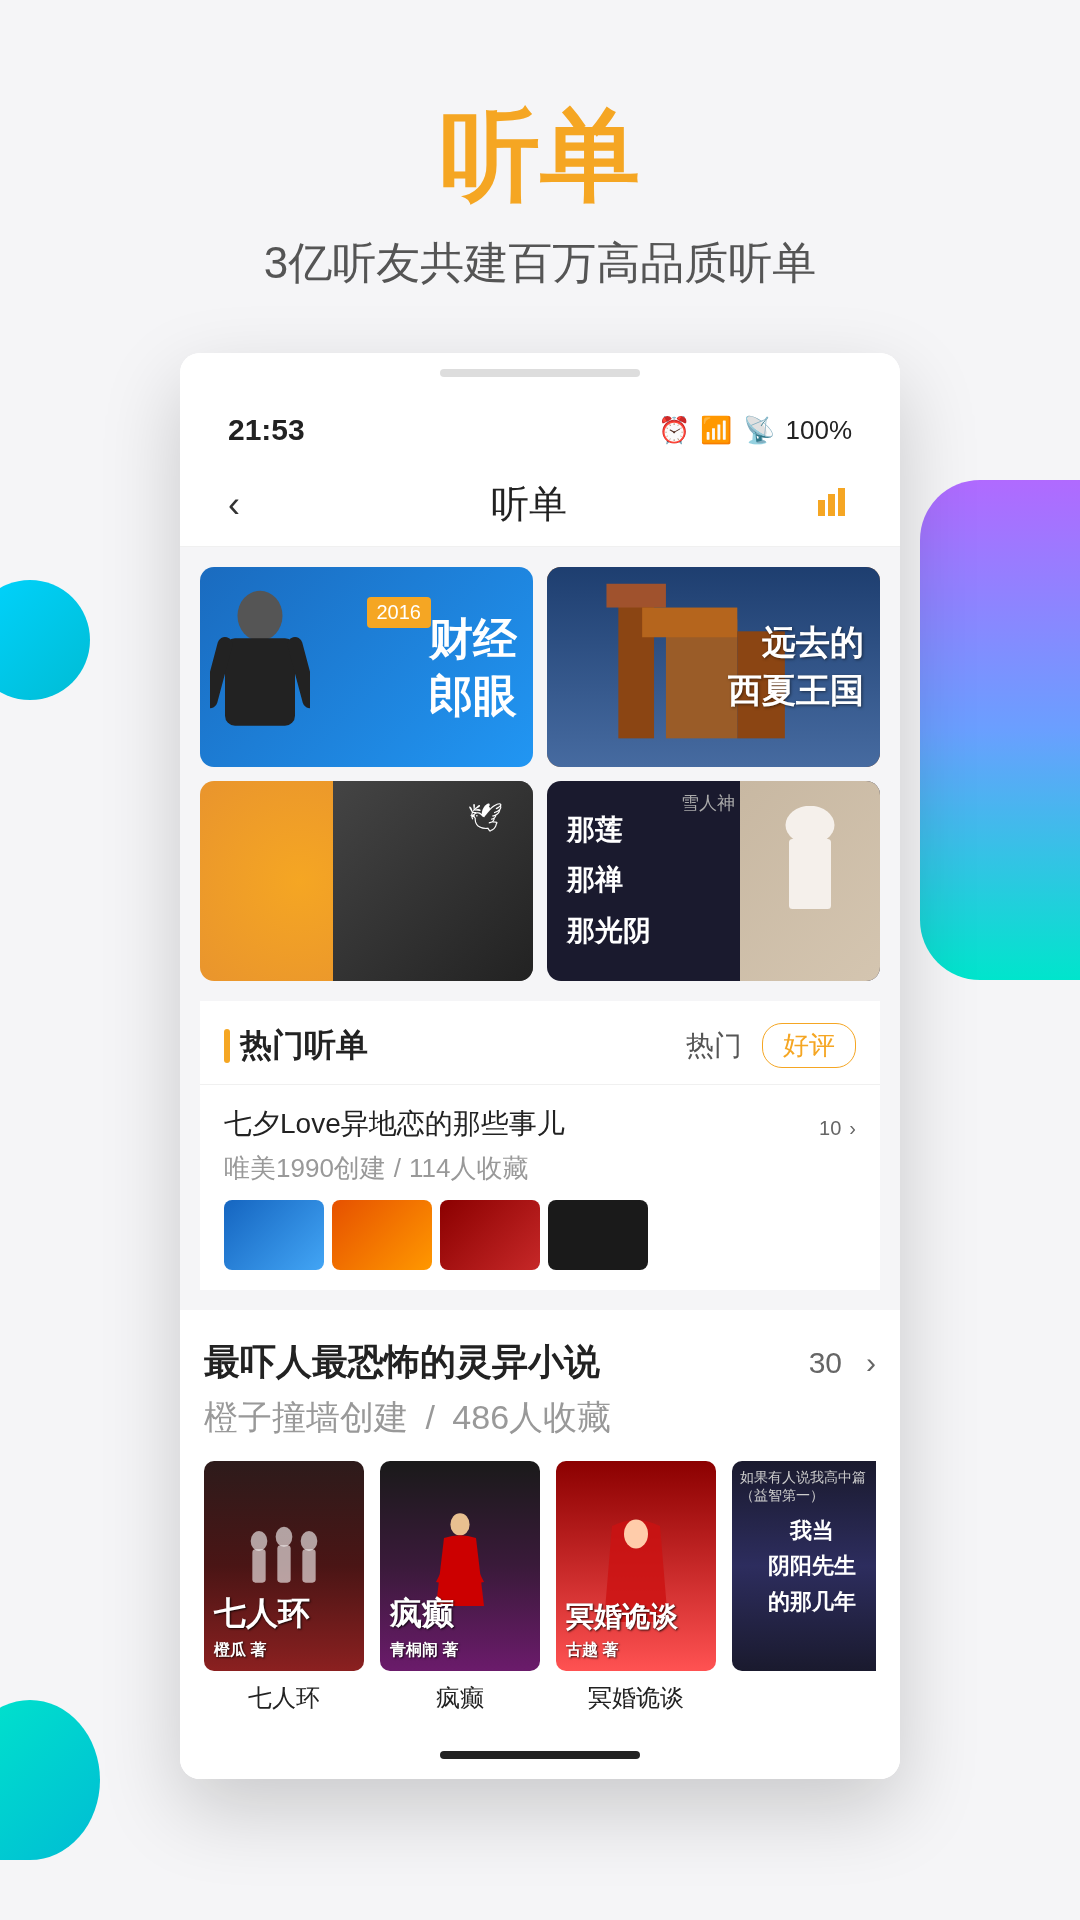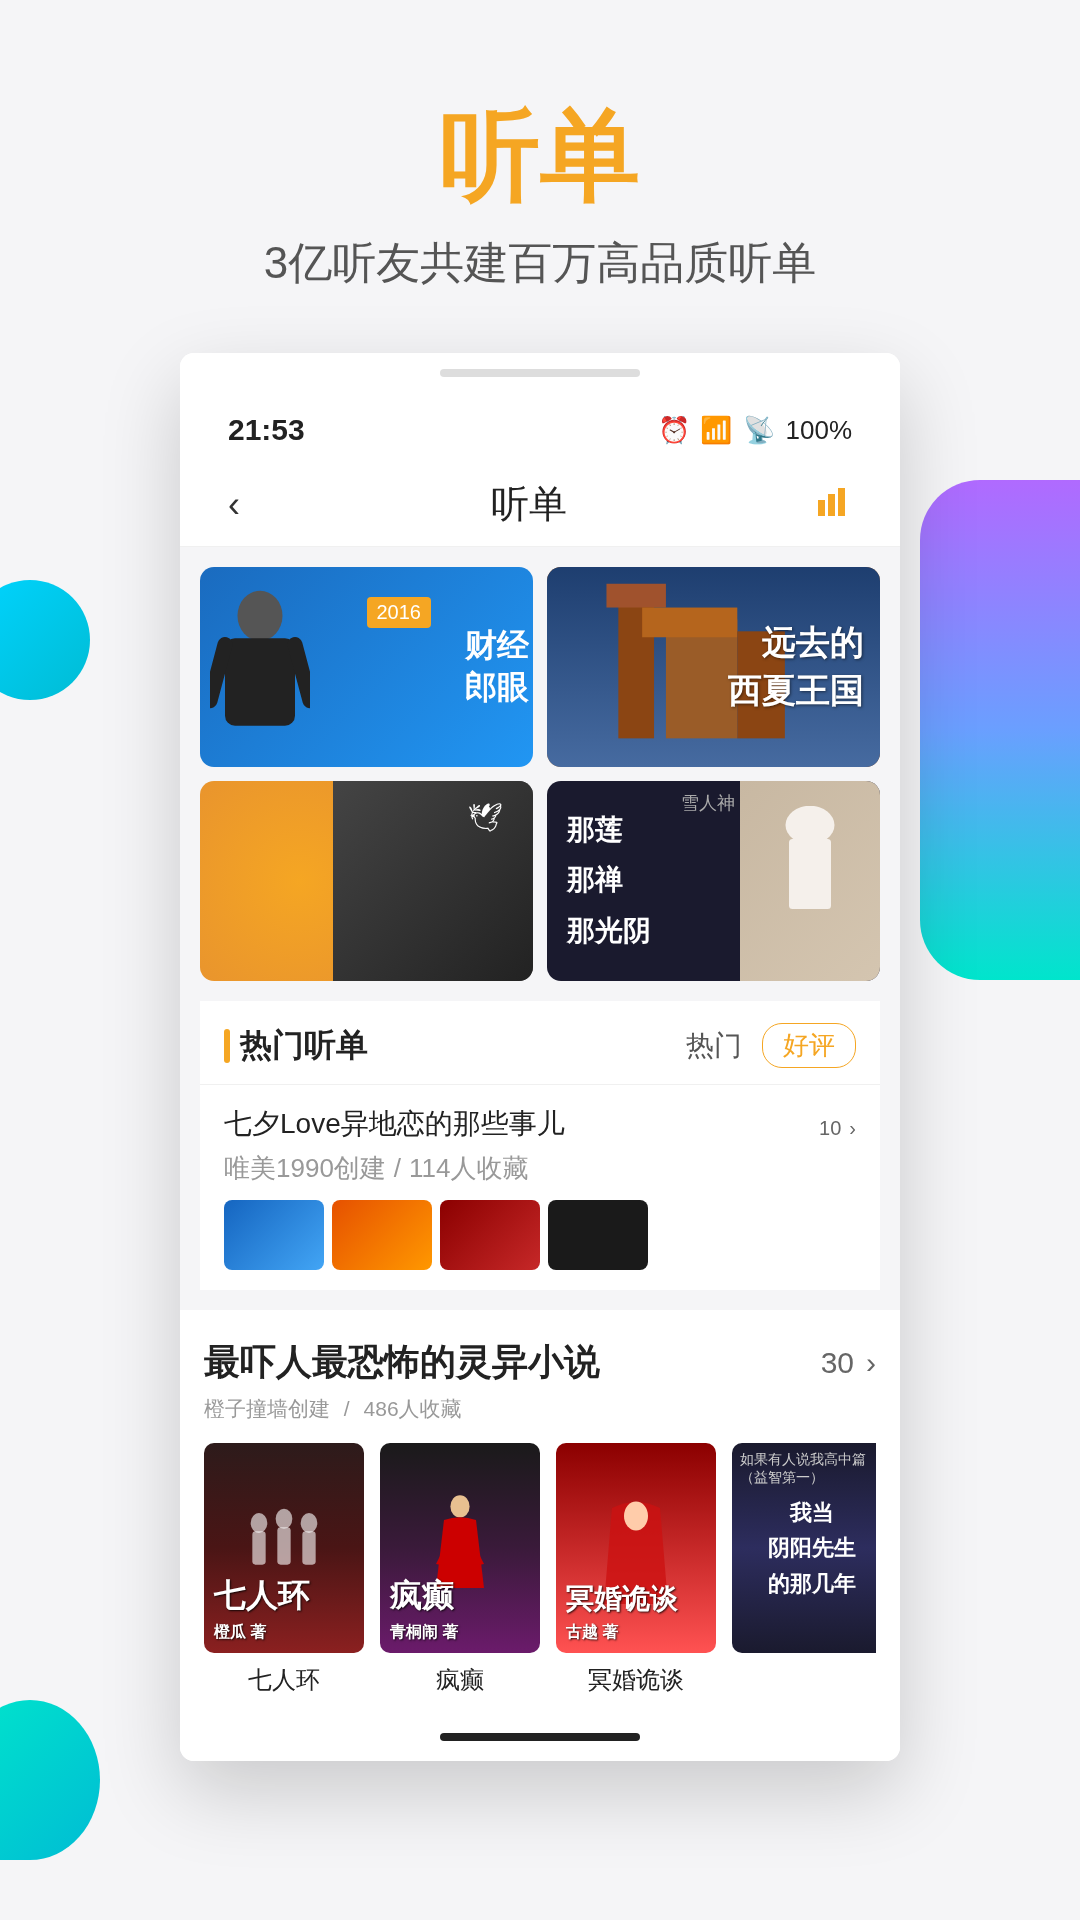--- a/index.html
+++ b/index.html
@@ -79,21 +79,21 @@
       position: relative;
       z-index: 2;
       display: flex;
       justify-content: center;
       align-items: flex-start;
       padding: 0 40px;
     }
     .phone-frame {
       width: 720px;
       background: #fff;
-      border-radius: 14px;
+      border-radius: 20px;
       box-shadow: 0 30px 80px rgba(0,0,0,0.18);
       overflow: hidden;
       position: relative;
     }
     .phone-top-bar {
       background: #fff;
       padding: 28px 48px 16px;
       display: flex;
       align-items: center;
       justify-content: space-between;
@@ -159,25 +159,25 @@
       position: relative;
     }
     .banner-blue {
       background: linear-gradient(135deg, #1a6bbf, #2196F3);
       display: flex;
       align-items: center;
       justify-content: flex-end;
     }
     .banner-blue .banner-text {
       position: absolute;
-      right: 4px;
+      right: 16px;
       top: 50%;
       transform: translateY(-50%);
       color: #fff;
-      font-size: 32px;
+      font-size: 44px;
       font-weight: bold;
       line-height: 1.3;
     }
     .banner-blue .year-badge {
       position: absolute;
       left: 50%;
       top: 30px;
       background: #f5a623;
       color: #fff;
       font-size: 20px;
@@ -334,21 +334,21 @@
       padding: 28px 24px 20px;
       margin-top: 0;
     }
     .bottom-section-title {
       font-size: 36px;
       font-weight: 600;
       color: #222;
       margin-bottom: 8px;
     }
     .bottom-section-meta {
-      font-size: 21px;
+      font-size: 34px;
       color: #999;
       margin-bottom: 20px;
     }
     .book-covers-row {
       display: flex;
       gap: 16px;
       overflow: hidden;
     }
     .book-cover {
       flex: 0 0 160px;
@@ -555,21 +555,21 @@
     <div class="bottom-section">
       <div style="display:flex;align-items:flex-start;justify-content:space-between;">
         <div>
           <div class="bottom-section-title">最吓人最恐怖的灵异小说</div>
           <div class="bottom-section-meta">
             <span>橙子撞墙创建</span>
             <span style="margin:0 8px;">/</span>
             <span>486人收藏</span>
           </div>
         </div>
-        <div style="display:flex;align-items:center;gap:12px;font-size:30px;color:#666;margin-top:8px;">
+        <div style="display:flex;align-items:center;gap:24px;font-size:30px;color:#666;margin-top:8px;">
           <span>30</span>
           <span>›</span>
         </div>
       </div>
 
       <div class="book-covers-row">
 
         <div style="flex:0 0 160px;">
           <div class="book-cover book-1">
             <div style="position:absolute;top:0;left:0;right:0;bottom:0;display:flex;flex-direction:column;align-items:center;justify-content:center;">

